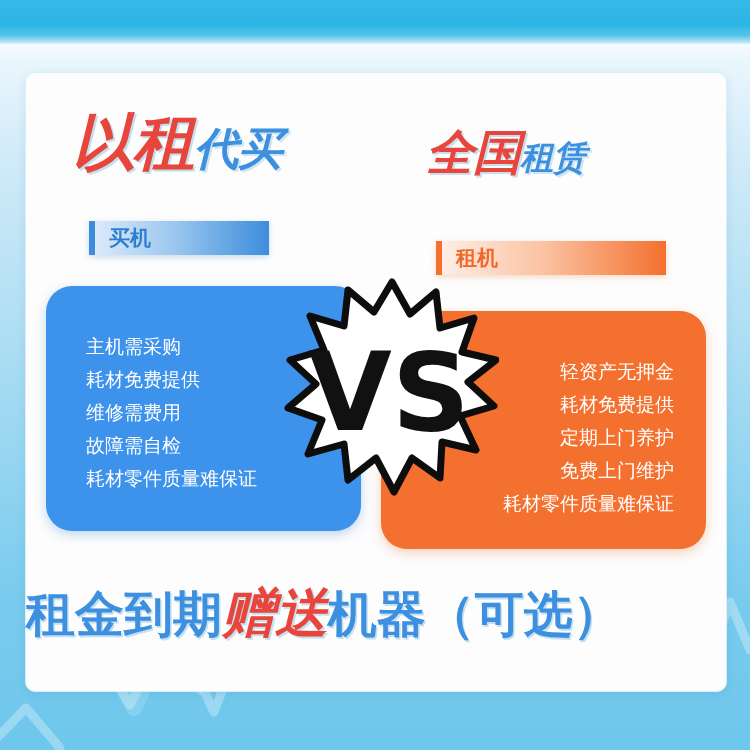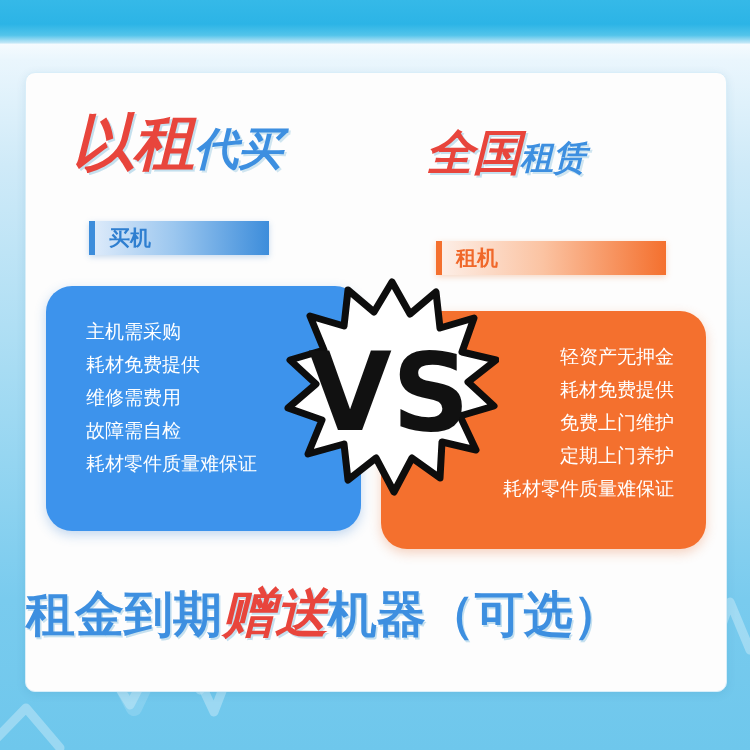--- a/index.html
+++ b/index.html
@@ -57,21 +57,21 @@
   .chip-rent{
     left:410px;top:168px;width:230px;
     background:linear-gradient(90deg,#fdeee6 0%,#fbc3a2 45%,#f4702e 100%);
     border-left:6px solid #f4702e;color:#f0682a;
     box-shadow:0 2px 6px rgba(230,120,50,.28);
   }
 
   
   .panel{
     position:absolute;border-radius:26px;box-sizing:border-box;
-    padding:29px 18px;
+    padding:44px 18px;
   }
   .panel-buy{
     left:20px;top:213px;width:315px;height:245px;
     background:#3d93ec;box-shadow:0 4px 12px rgba(60,130,210,.30);
   }
   .panel-rent{
     left:355px;top:238px;width:325px;height:238px;
     background:#f4702e;box-shadow:0 4px 12px rgba(230,110,50,.30);
   }
   .panel ul{list-style:none;margin:0;padding:0;}
@@ -140,22 +140,22 @@
         <li>维修需费用</li>
         <li>故障需自检</li>
         <li>耗材零件质量难保证</li>
       </ul>
     </div>
 
     <div class="panel panel-rent">
       <ul>
         <li>轻资产无押金</li>
         <li>耗材免费提供</li>
+        <li>定期上门养护</li>
         <li>免费上门维护</li>
-        <li>定期上门养护</li>
         <li>耗材零件质量难保证</li>
       </ul>
     </div>
 
     <div class="vs">
       <svg width="215" height="230" viewBox="0 0 215 230" xmlns="http://www.w3.org/2000/svg">
         <path d="M108,4 L126,36 L152,14 L156,50 L190,40 L178,74 L212,82 L184,104
                  L210,128 L176,138 L192,172 L158,164 L156,200 L128,180 L110,214
                  L92,180 L64,202 L60,166 L24,176 L38,142 L4,130 L32,106
                  L6,82 L40,72 L26,38 L60,48 L64,12 L90,34 Z" fill="#ffffff" stroke="#0d0d0d" stroke-width="7" stroke-linejoin="round"></path>

